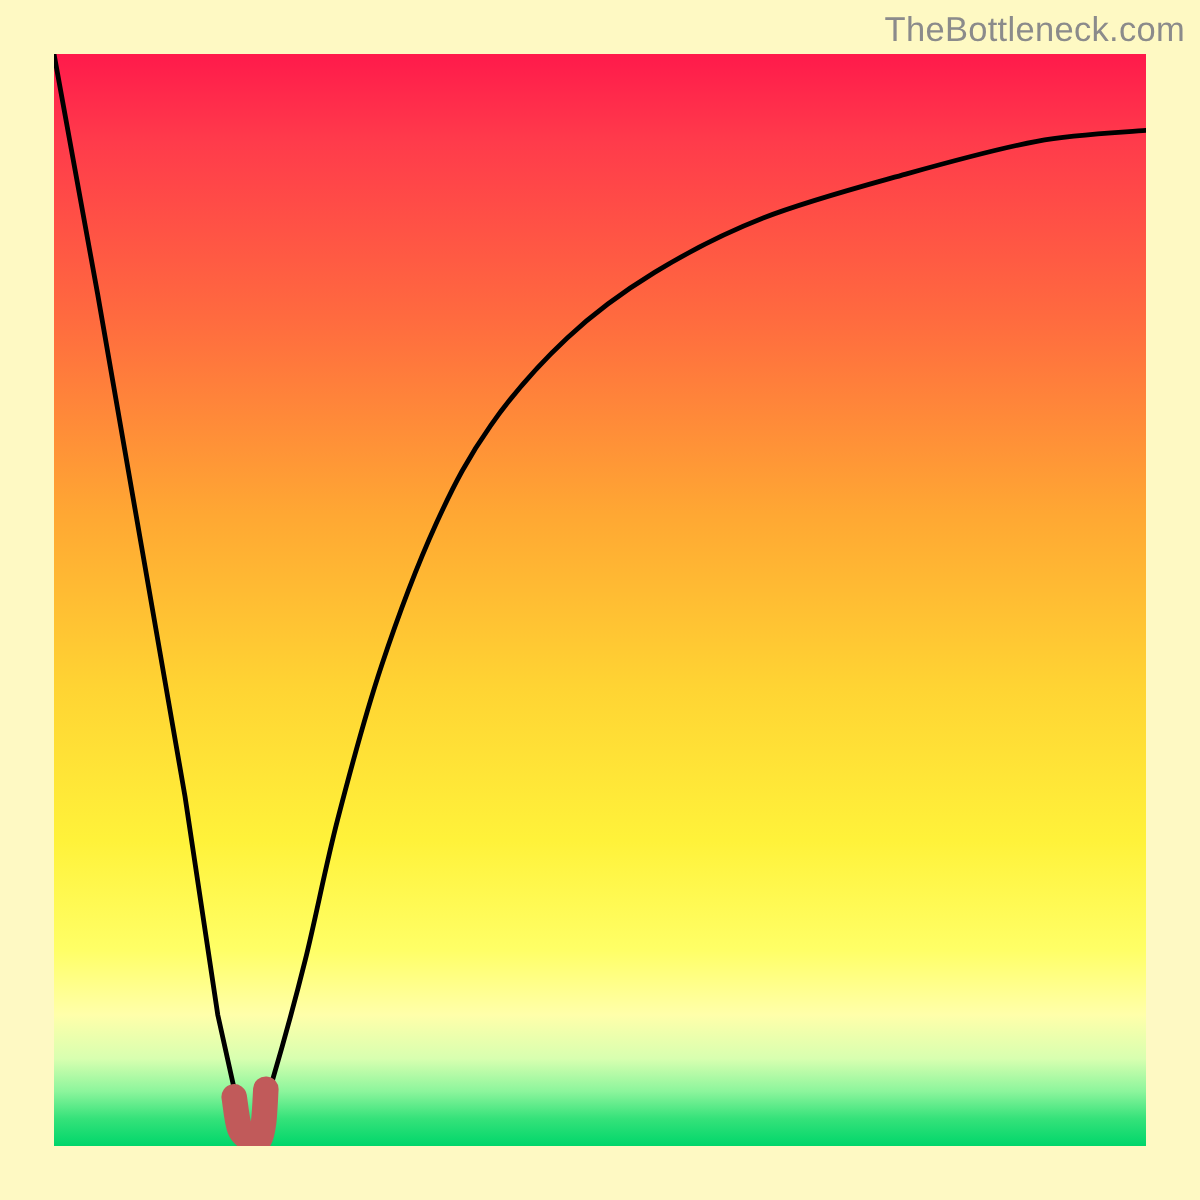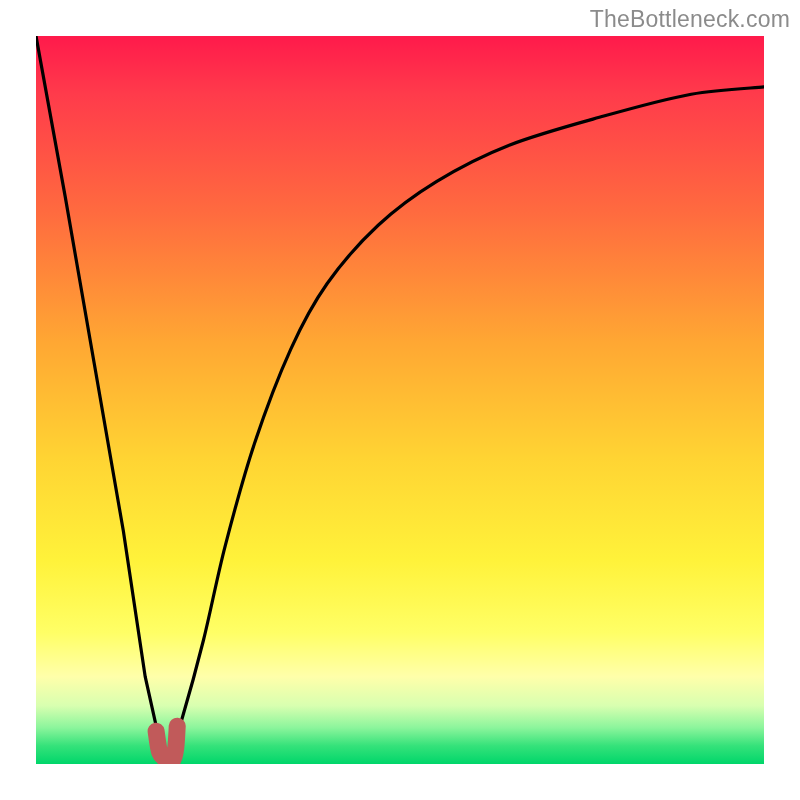--- a/index.html
+++ b/index.html
@@ -8,21 +8,21 @@
     width: 800px;
     height: 800px;
     background: #000;
     overflow: hidden;
     font-family: Arial, Helvetica, sans-serif;
   }
   .frame {
     position: absolute;
     left: 0; top: 0;
     width: 800px; height: 800px;
-    background: #ffffff;
+    background: #fef9c3;
   }
   .plot {
     position: absolute;
     left: 36px;
     top: 36px;
     width: 728px;
     height: 728px;
     overflow: hidden;
   }
   .gradient {

